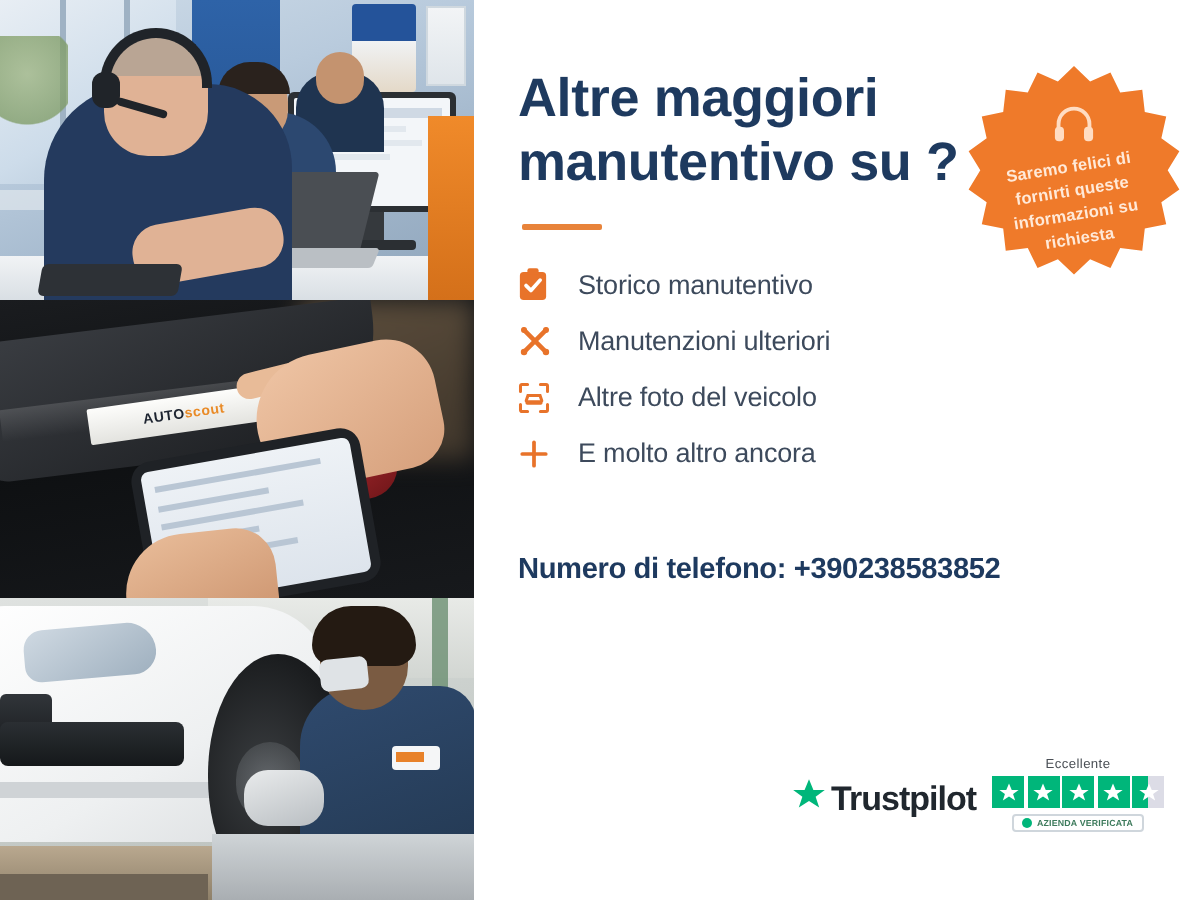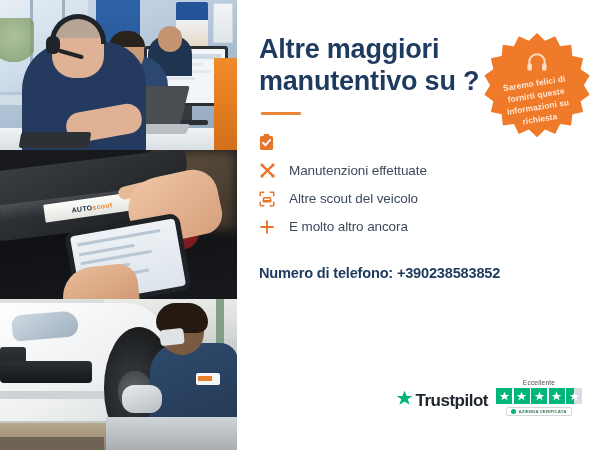--- a/index.html
+++ b/index.html
@@ -163,21 +163,21 @@
     color:#ffe9d8; font-size:8.3px; font-weight:bold; line-height:1.45;
     transform:rotate(-9deg); letter-spacing:.1px; padding:0 12px; }
 
   
   .features { margin-top:14px; }
   .frow { display:flex; align-items:center; height:28px; }
   .ficon { width:30px; flex:0 0 30px; display:flex; align-items:center; justify-content:flex-start; }
   .flabel { color:#3d4a5c; font-size:13.5px; letter-spacing:-.1px; }
 
   
-  .phone { margin-top:24px; color:#1e3a5f; font-size:14.6px; font-weight:bold; letter-spacing:-.2px; }
+  .phone { margin-top:36px; color:#1e3a5f; font-size:14.6px; font-weight:bold; letter-spacing:-.2px; }
   .sub { margin-top:11px; color:#3d4a5c; font-size:11.7px; line-height:1.58; }
 
   
   .tp { position:absolute; right:18px; bottom:34px; display:flex; align-items:flex-end; gap:8px; }
   .tp-logo { display:flex; align-items:center; gap:3px; padding-bottom:5px; }
   .tp-name { color:#20272e; font-size:17px; font-weight:bold; letter-spacing:-.5px; }
   .tp-right { display:flex; flex-direction:column; align-items:center; }
   .tp-exc { color:#4a4f55; font-size:6.6px; margin-bottom:2px; letter-spacing:.2px; }
   .tp-stars { display:flex; gap:1.5px; }
   .star-box { width:16px; height:16px; background:#00b67a; display:flex; align-items:center; justify-content:center; }
@@ -301,49 +301,50 @@
     <div class="features">
 
       <div class="frow">
         <span class="ficon">
           <svg width="15" height="17" viewBox="0 0 16 18">
             <rect x="1" y="2" width="14" height="15" rx="2" fill="#e8732a"></rect>
             <rect x="5" y="0" width="6" height="3.4" rx="1.2" fill="#e8732a"></rect>
             <path d="M4.3 9.3 L6.9 11.9 L11.8 6.4" stroke="#ffffff" stroke-width="2" fill="none" stroke-linecap="round" stroke-linejoin="round"></path>
           </svg>
         </span>
+        <span class="flabel">Storico manutentivo</span>
       </div>
 
       <div class="frow">
         <span class="ficon">
           <svg width="17" height="17" viewBox="0 0 18 18" stroke="#e8732a" stroke-width="2.4" fill="none" stroke-linecap="round">
             <path d="M3 3 L15 15"></path>
             <path d="M15 3 L3 15"></path>
             <circle cx="3.2" cy="3.2" r="1.6" fill="#e8732a" stroke="none"></circle>
             <circle cx="14.8" cy="3.2" r="1.6" fill="#e8732a" stroke="none"></circle>
             <circle cx="3.2" cy="14.8" r="1.7" fill="#e8732a" stroke="none"></circle>
             <circle cx="14.8" cy="14.8" r="1.7" fill="#e8732a" stroke="none"></circle>
           </svg>
         </span>
-        <span class="flabel">Manutenzioni effettuate</span>
+        <span class="flabel">Manutenzioni ulteriori</span>
       </div>
 
 
       <div class="frow">
         <span class="ficon">
           <svg width="16" height="16" viewBox="0 0 18 18" stroke="#e8732a" stroke-width="1.7" fill="none" stroke-linecap="round">
             <path d="M1.4 5.4 V2.2 a.8.8 0 0 1 .8-.8 H5.4"></path>
             <path d="M12.6 1.4 H15.8 a.8.8 0 0 1 .8.8 V5.4"></path>
             <path d="M16.6 12.6 V15.8 a.8.8 0 0 1-.8.8 H12.6"></path>
             <path d="M5.4 16.6 H2.2 a.8.8 0 0 1-.8-.8 V12.6"></path>
             <path d="M4.6 10.6 L5.6 7.6 h6.8 l1 3" fill="none"></path>
             <rect x="4.2" y="10.2" width="9.6" height="2.6" rx="1" fill="#e8732a" stroke="none"></rect>
           </svg>
         </span>
-        <span class="flabel">Altre scout del veicolo</span>
+        <span class="flabel">Altre foto del veicolo</span>
       </div>
 
       <div class="frow">
         <span class="ficon">
           <svg width="16" height="16" viewBox="0 0 18 18" stroke="#e8732a" stroke-width="2.1" stroke-linecap="round">
             <path d="M9 2.4 V15.6"></path>
             <path d="M2.4 9 H15.6"></path>
           </svg>
         </span>
         <span class="flabel">E molto altro ancora</span>

